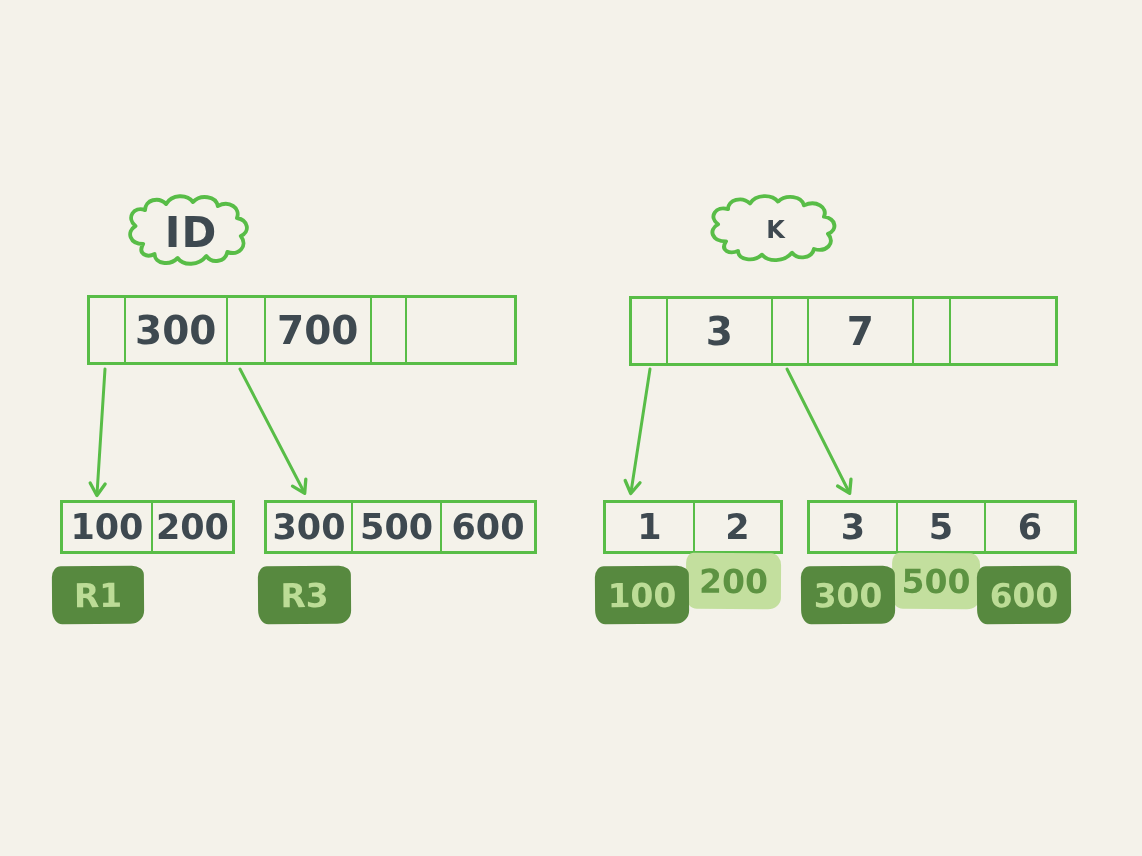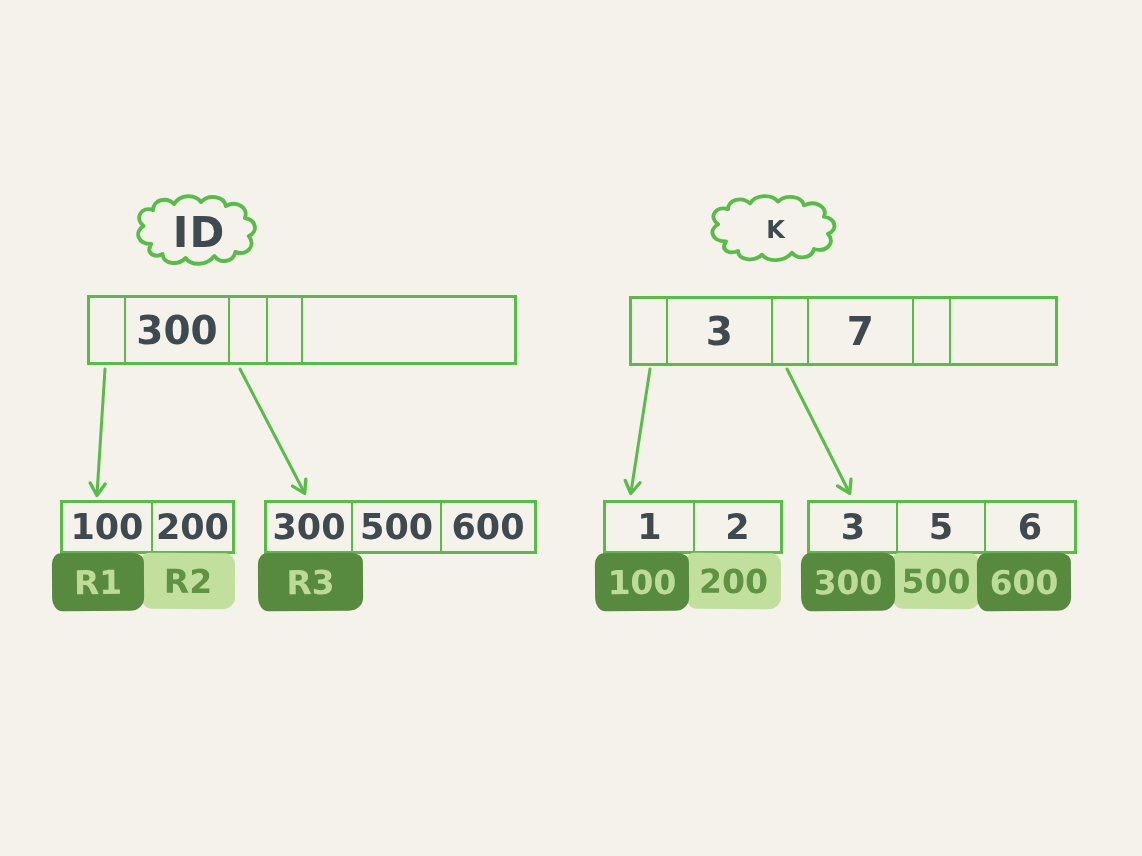--- a/index.html
+++ b/index.html
@@ -52,75 +52,75 @@
   .leaf-keys .key-cell:last-child{border-right:none;}
 
   
   .records{position:absolute;display:flex;height:58px;align-items:flex-start;}
   .record{
     flex:0 0 auto;display:flex;align-items:center;justify-content:center;
     font-size:33px;font-weight:bold;
   }
   .record.dark{
     background:var(--record-dark);color:var(--text-on-dark);
-    z-index:2;height:58px;margin:0 -3px;
+    z-index:2;height:58px;margin:13px -3px;
     border-radius:9px 12px 14px 10px / 11px 9px 13px 14px;
     transform:rotate(-0.4deg);
   }
   .record.light{
     background:var(--record-light);color:var(--text-on-light);
     z-index:1;height:56px;
     border-radius:7px 10px 13px 11px / 10px 12px 11px 13px;
     transform:rotate(0.3deg);
   }
 
   .arrows{position:absolute;inset:0;pointer-events:none;}
 </style>
 </head>
 <body>
 
 <div class="canvas">
 
   
   <section class="diagram">
 
-    <div class="cloud" style="left:132px;top:194px;width:134px;height:76px">
+    <div class="cloud" style="left:124px;top:194px;width:134px;height:76px">
       <svg viewBox="0 0 140 76" preserveAspectRatio="none">
         <path d="M 20 50 C 6 50 2 38 12 32 C 2 24 10 12 22 16 C 22 6 36 2 44 10
                  C 50 0 66 0 72 8 C 80 0 96 2 98 12 C 110 6 122 14 118 24
                  C 130 26 132 38 122 42 C 130 52 120 62 108 58 C 106 68 92 70 86 62
                  C 78 72 62 72 56 64 C 48 72 32 70 32 60 C 24 64 14 60 20 50 Z" fill="none" stroke="#58bd47" stroke-width="4" stroke-linejoin="round" stroke-linecap="round"></path>
       </svg>
       <span class="cloud-label big">ID</span>
     </div>
 
     <div class="root-node" style="left:87px;top:295px;width:430px">
       <div class="cell" style="width:36px"></div>
       <div class="cell" style="width:104px">300</div>
       <div class="cell" style="width:38px"></div>
+      <div class="cell" style="width:108px">700</div>
       <div class="cell" style="width:35px"></div>
       <div class="cell" style="width:109px"></div>
     </div>
 
     <div class="leaf-keys" style="left:60px;top:500px;width:175px">
       <div class="key-cell" style="width:93px">100</div>
       <div class="key-cell" style="width:82px">200</div>
     </div>
     <div class="records" style="left:55px;top:553px;width:186px">
       <div class="record dark" style="width:92px">R1</div>
-      <div class="record light" style="width:94px">R2</div>
     </div>
 
     <div class="leaf-keys" style="left:264px;top:500px;width:273px">
       <div class="key-cell" style="width:88px">300</div>
       <div class="key-cell" style="width:91px">500</div>
       <div class="key-cell" style="width:94px">600</div>
     </div>
     <div class="records" style="left:261px;top:553px;width:278px">
-      <div class="record dark" style="width:105px">R3</div>
+      <div class="record dark" style="width:93px">R3</div>
     </div>
   </section>
 
   
   <section class="diagram">
 
     <div class="cloud" style="left:706px;top:194px;width:140px;height:72px">
       <svg viewBox="0 0 140 76" preserveAspectRatio="none">
         <path d="M 20 50 C 6 50 2 38 12 32 C 2 24 10 12 22 16 C 22 6 36 2 44 10
                  C 50 0 66 0 72 8 C 80 0 96 2 98 12 C 110 6 122 14 118 24

